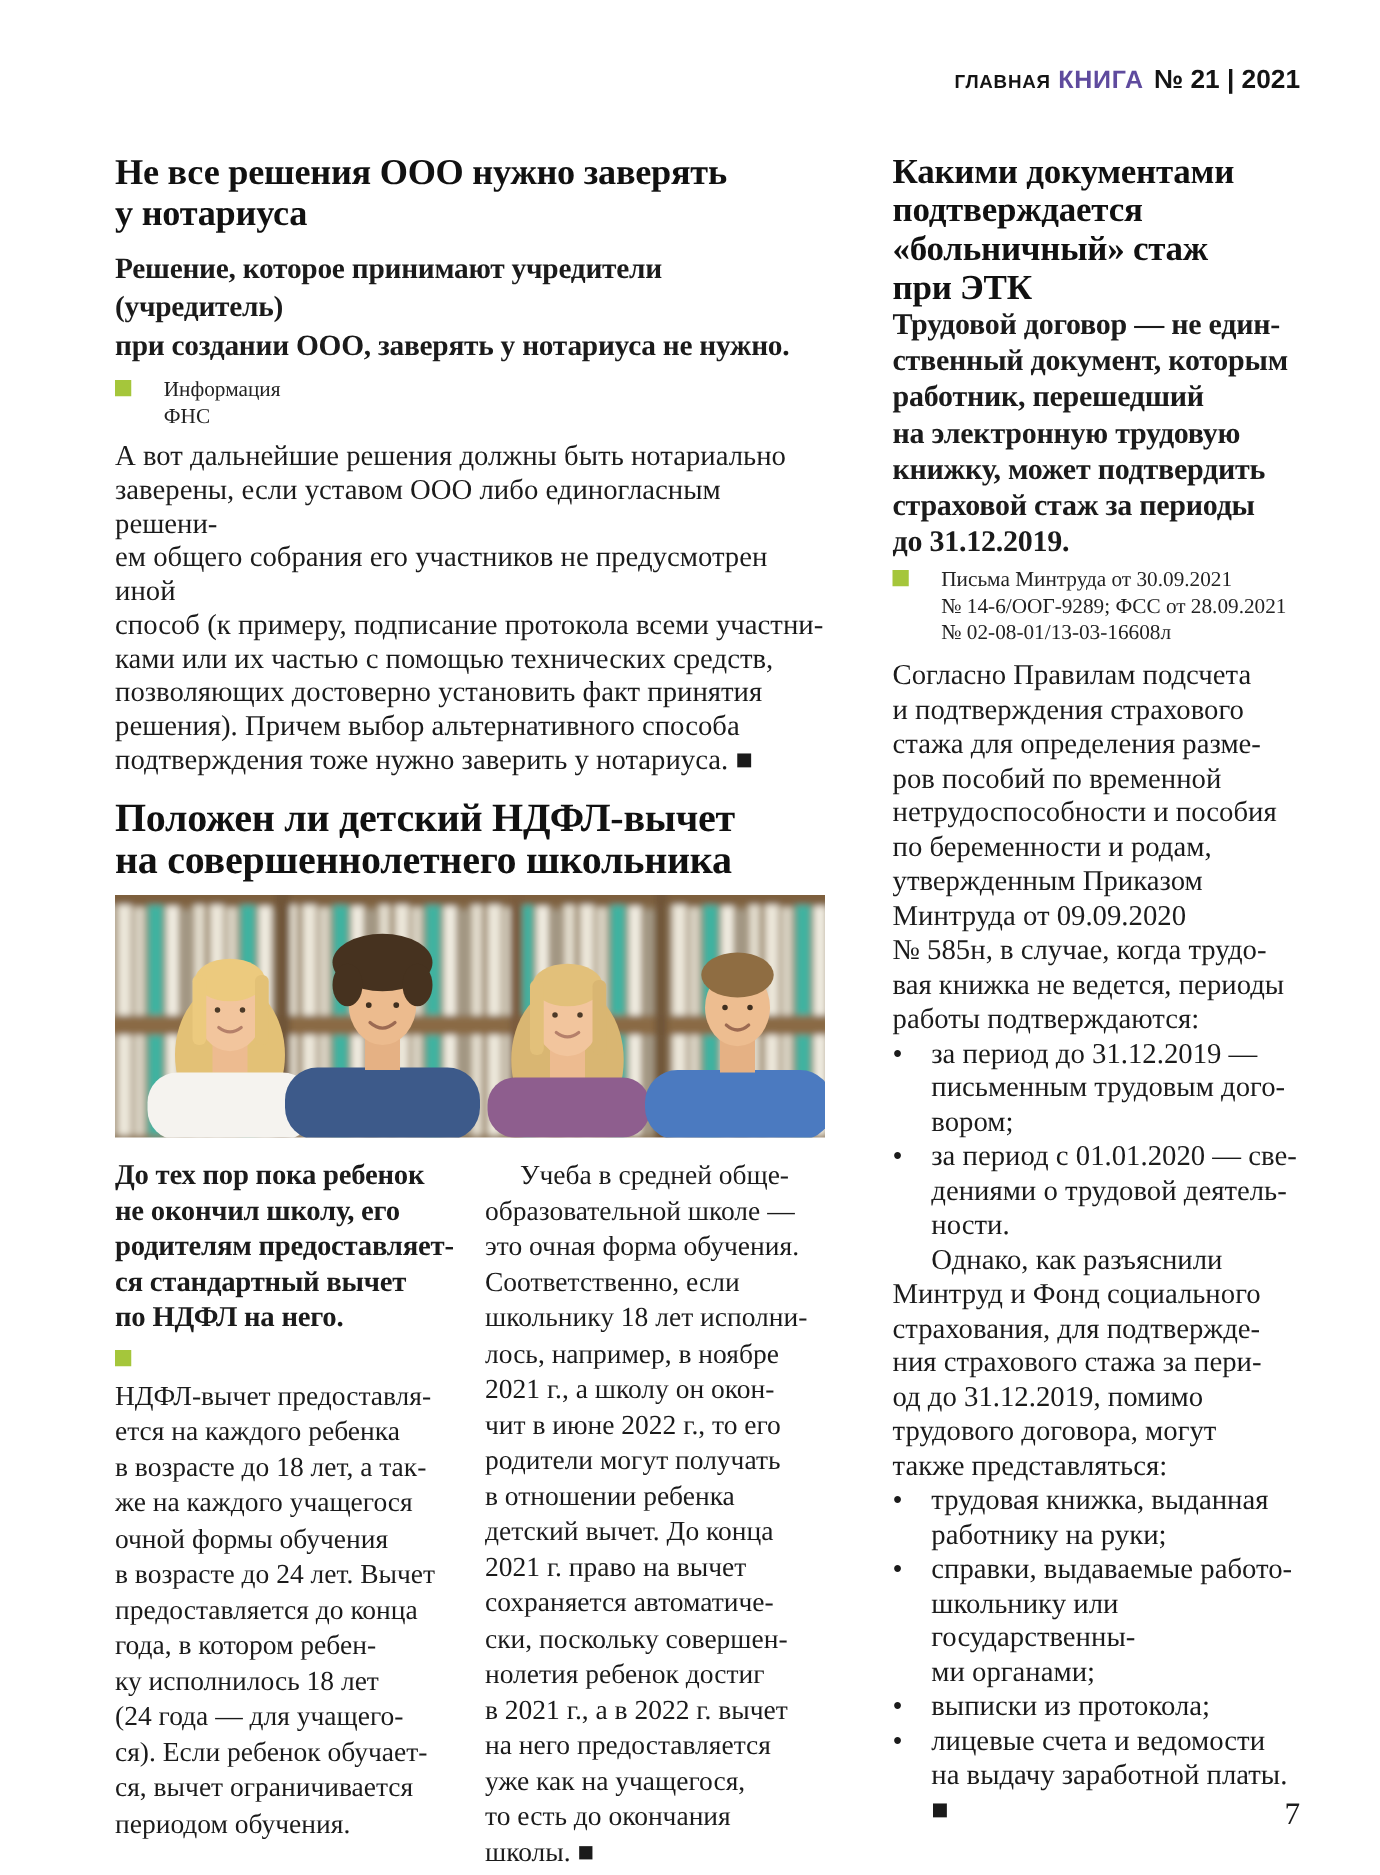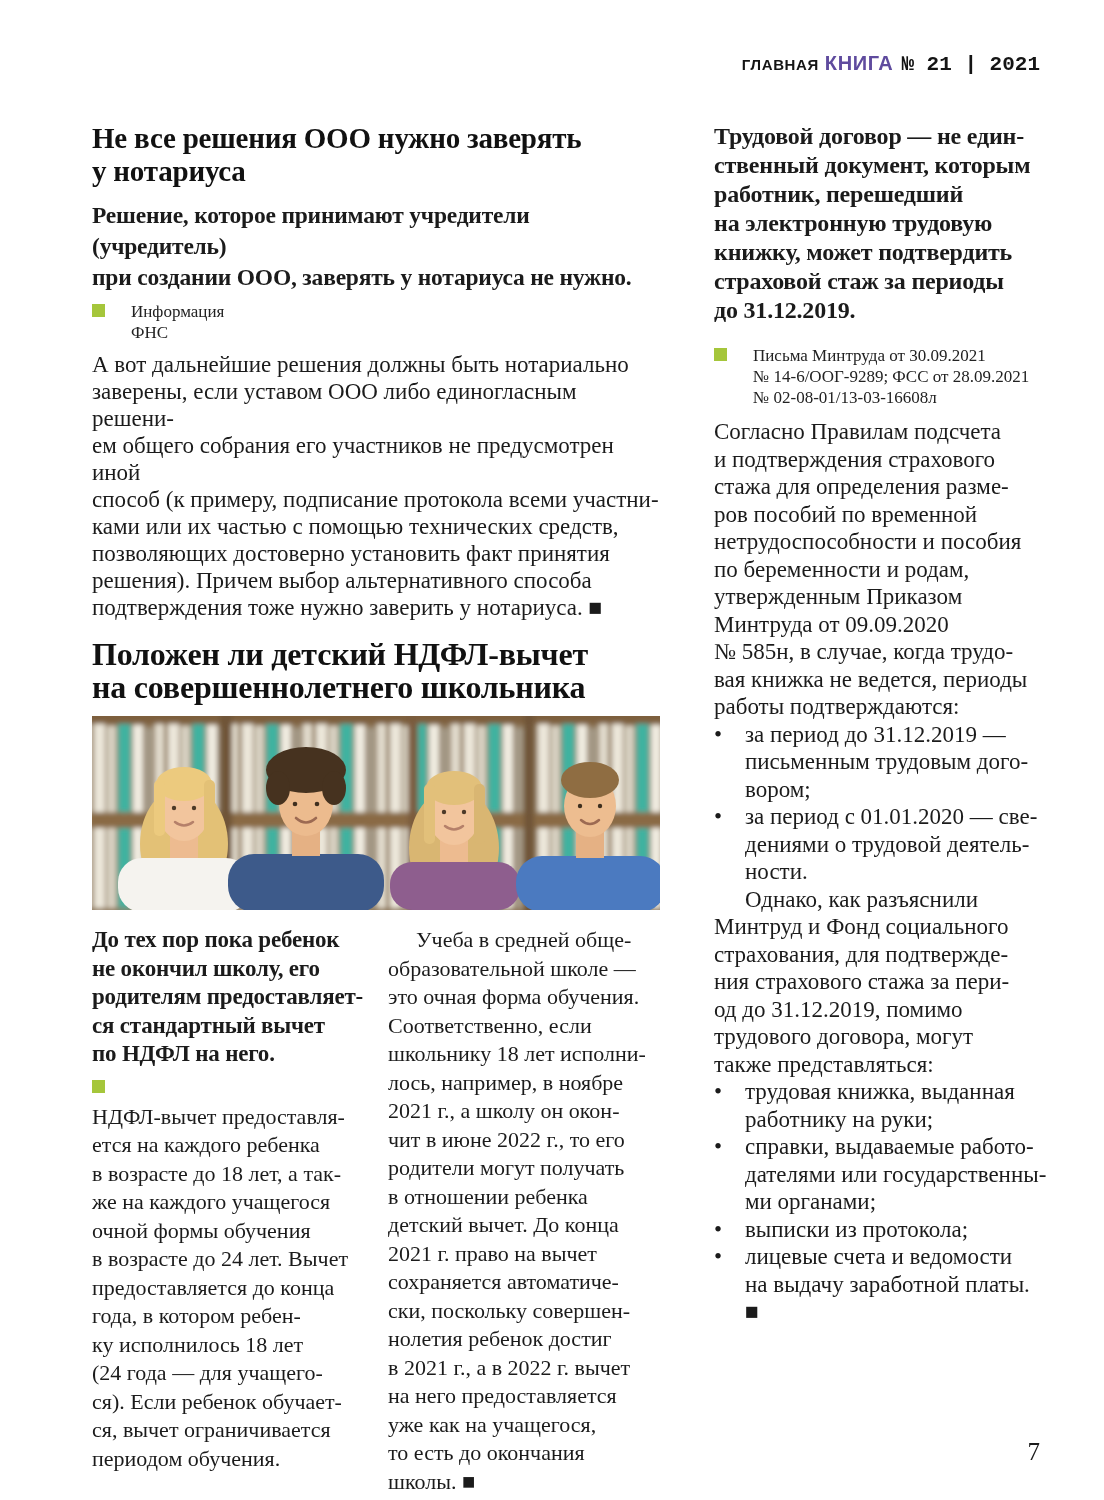--- a/index.html
+++ b/index.html
@@ -12,21 +12,21 @@
   
   .masthead { position:absolute; top:52px; right:64px; white-space:nowrap; }
   .brand-black {
     font-family:"Liberation Sans", sans-serif; font-weight:bold;
     font-size:15px; letter-spacing:.6px; color:#141414;
   }
   .brand-purple {
     font-family:"Liberation Sans", sans-serif; font-weight:bold;
     font-size:20px; letter-spacing:.6px; color:#5f4b9e; margin-left:6px;
   }
-  .issue { font-family:Liberation Mono, monospace; font-weight:bold; font-size:21px; color:#141414; margin-left:8px;margin-top:26px; }
+  .issue { font-family:Liberation Sans, sans-serif; font-weight:bold; font-size:21px; color:#141414; margin-left:8px;margin-top:26px; }
 
   
   .left-col  { position:absolute; left:92px;  top:122px; width:568px; }
   .right-col { position:absolute; left:714px; top:122px; width:334px; }
 
   h1 { font-weight:bold; color:#111; white-space:pre-line; letter-spacing:-.2px; }
   .h1-a1 { font-size:29px; line-height:33px; }
   .h1-a2 { font-size:32px; line-height:33px; margin-top:17px; }
   .h1-a3 { font-size:28px; line-height:31px; }
 
@@ -43,21 +43,21 @@
 
   .photo { display:block; margin-top:12px; width:568px; height:194px; }
 
   .cols { margin-top:16px; display:flex; gap:24px; }
   .subcol { width:272px; }
   .body2 { margin-top:10px; font-size:22px; line-height:28.5px; white-space:pre-line; }
   .subcol .body2.first { margin-top:0; }
   .ti { text-indent:28px; }
 
   .rbody { font-size:23px; line-height:27.5px; white-space:pre-line; }
-  .right-col .source { margin-top:20px; }
+  .right-col .source { margin-top:4px; }
   .right-col .rbody { margin-top:10px; }
   ul.rlist { list-style:none; font-size:23px; line-height:27.5px; }
   ul.rlist li { padding-left:31px; text-indent:-31px; white-space:pre-line; }
   ul.rlist li::before { content:"•"; display:inline-block; width:31px; text-indent:0; }
   .rbody.ti2 { text-indent:31px; }
 
   .page-num { position:absolute; right:64px; bottom:34px; font-size:25px; color:#1b1b1b; }
 </style>
 </head>
 <body>
@@ -212,20 +212,24 @@
 уже как на учащегося,
 то есть до окончания
 школы. ■</p>
       </div>
     </div>
   </article>
 </main>
 
 <aside class="right-col">
   <article>
+    <h1 class="h1-a3">Какими документами
+подтверждается
+«больничный» стаж
+при ЭТК</h1>
     <p class="lead3">Трудовой договор — не един-
 ственный документ, которым
 работник, перешедший
 на электронную трудовую
 книжку, может подтвердить
 страховой стаж за периоды
 до 31.12.2019.</p>
     <div class="source">
       <span class="sq"></span>
       <span class="source-text">Письма Минтруда от 30.09.2021
@@ -255,21 +259,21 @@
 Минтруд и Фонд социального
 страхования, для подтвержде-
 ния страхового стажа за пери-
 од до 31.12.2019, помимо
 трудового договора, могут
 также представляться:</p>
     <ul class="rlist">
       <li>трудовая книжка, выданная
 работнику на руки;</li>
       <li>справки, выдаваемые работо-
-дателями или государственны-
+школьнику или государственны-
 ми органами;</li>
       <li>выписки из протокола;</li>
       <li>лицевые счета и ведомости
 на выдачу заработной платы. ■</li>
     </ul>
   </article>
 </aside>
 
 <div class="page-num">7</div>
 

